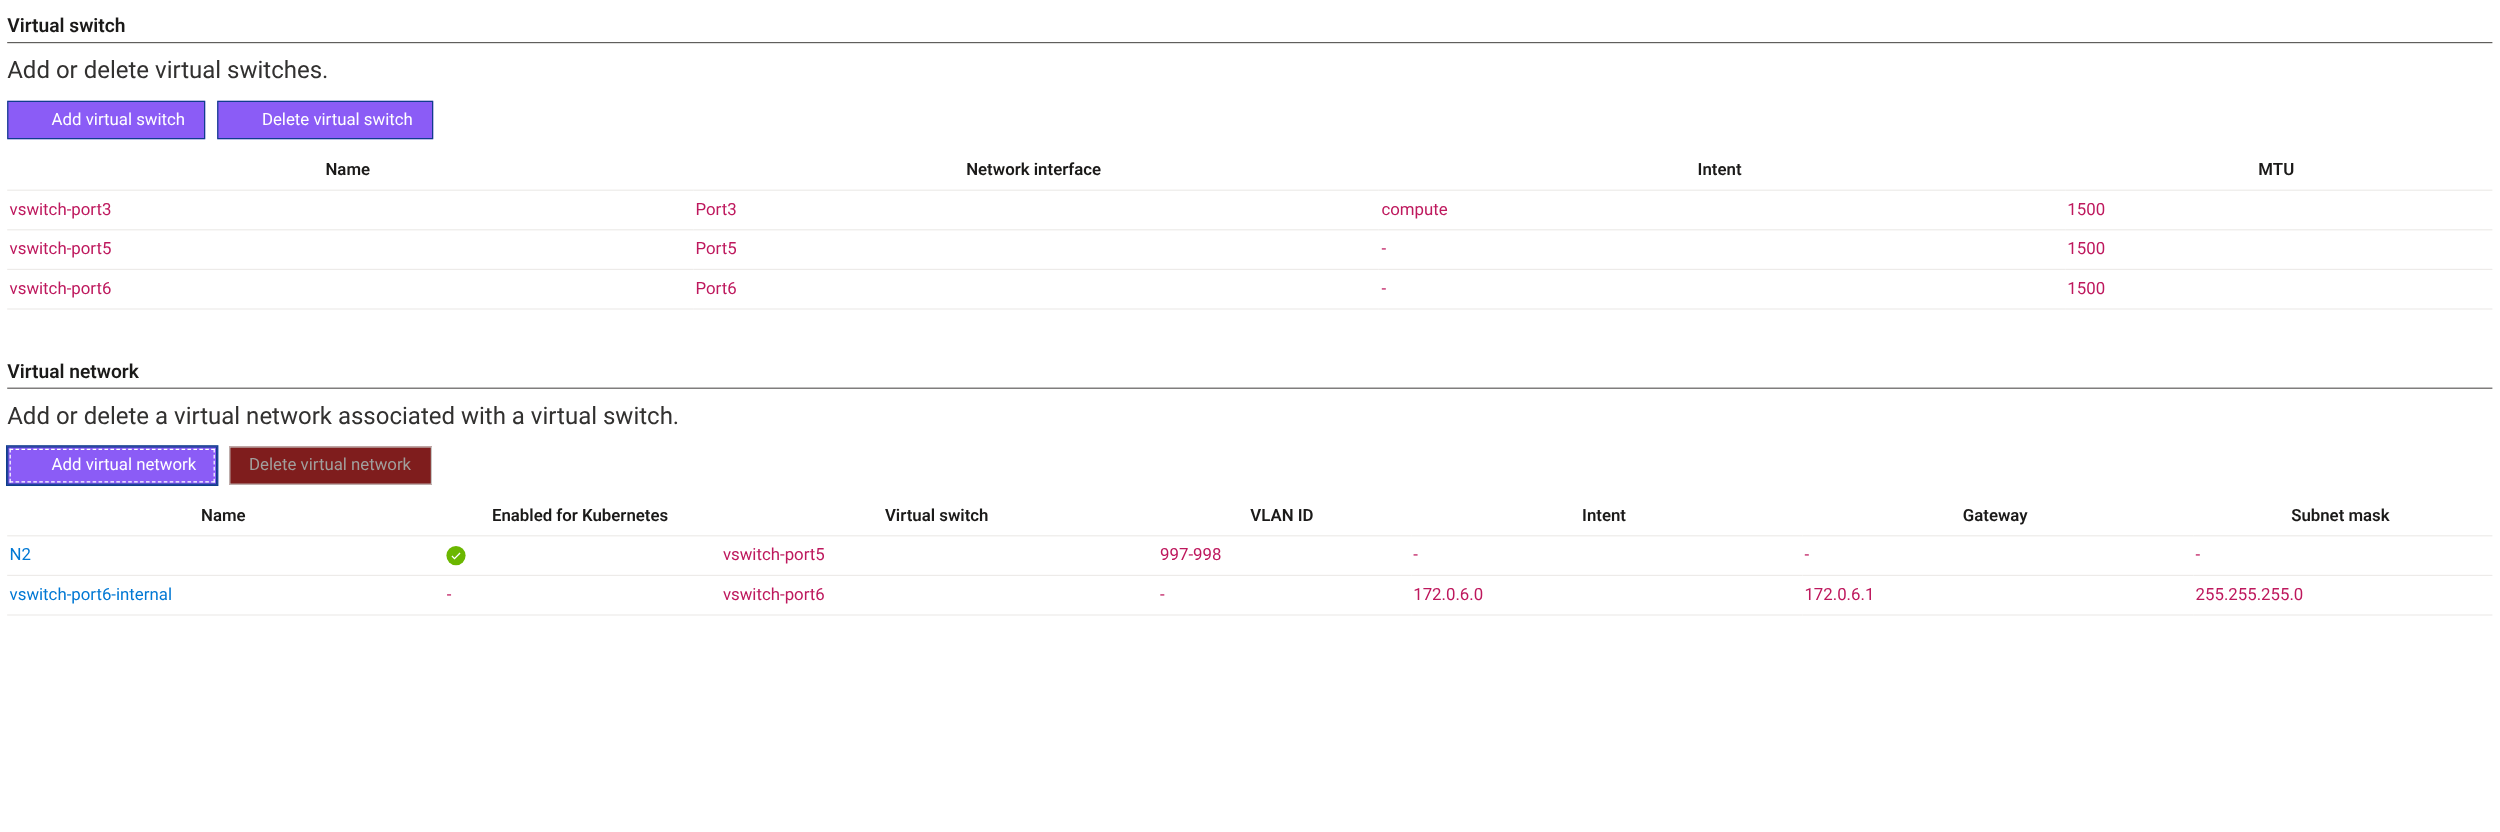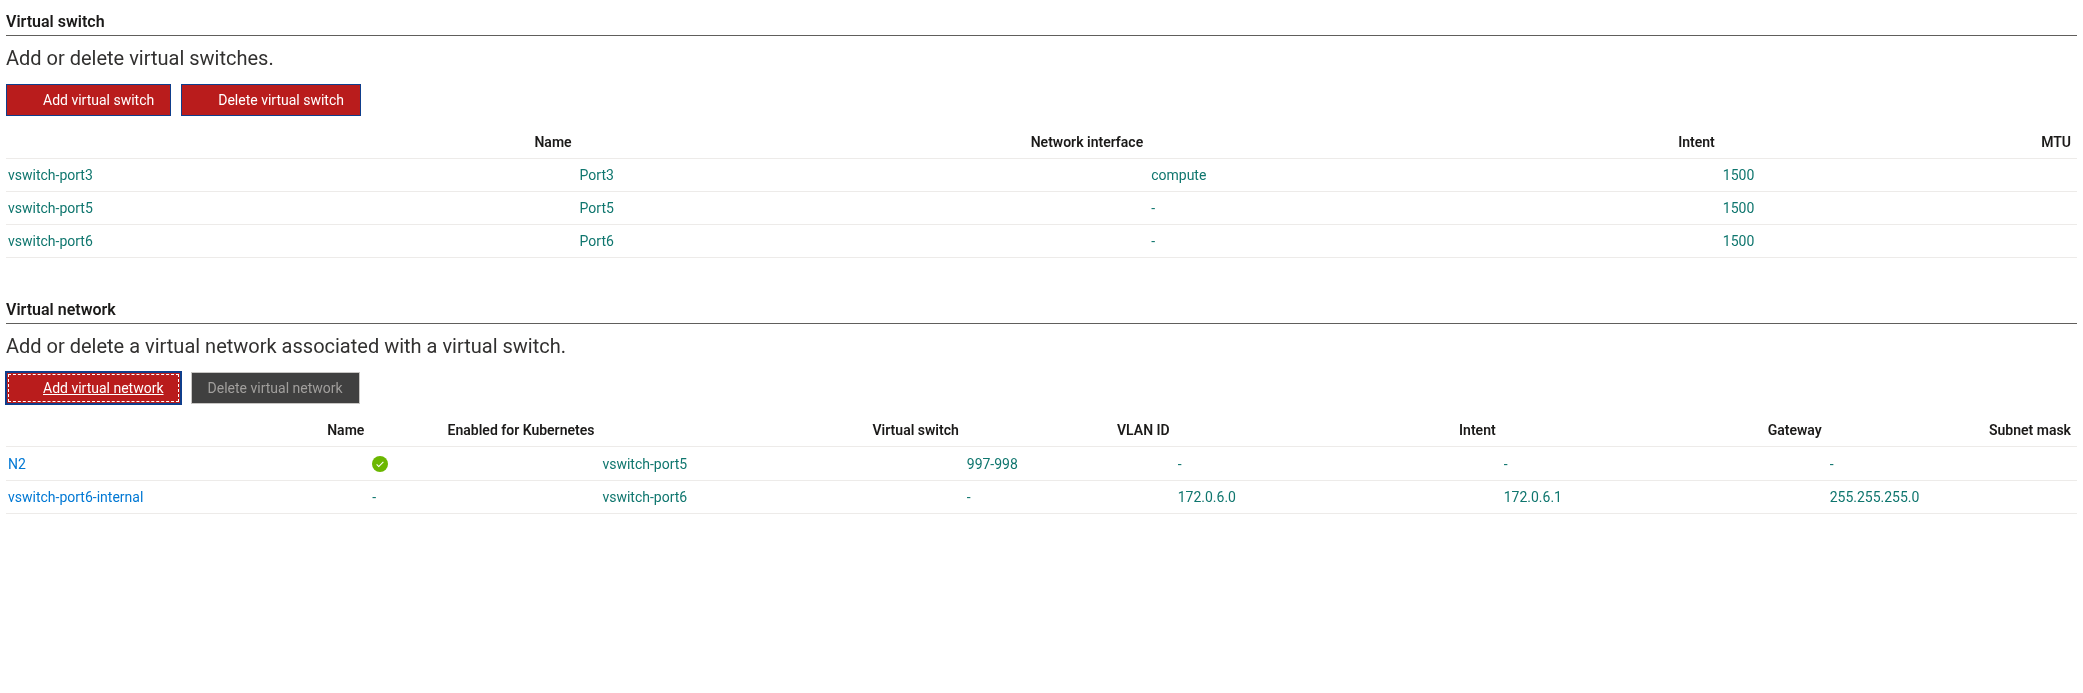--- a/index.html
+++ b/index.html
@@ -32,55 +32,54 @@
     button {
       font-family: inherit;
       font-size: 14px;
       padding: 5px 16px;
       border: 1px solid transparent;
       cursor: pointer;
       min-height: 32px;
       line-height: 1.2;
     }
     button.primary {
-      background: #b91c1c;
+      background: #8b5cf6;
       color: #ffffff;
       border-color: #0f3e8c;
       padding-left: 36px;
     }
     button.primary.focused {
       outline: 1px dashed #ffffff;
       outline-offset: -3px;
       box-shadow: 0 0 0 1px #0f3e8c;
-      text-decoration: underline;
     }
     button.secondary-disabled {
-      background: #404040;
+      background: #7f1d1d;
       color: #a19f9d;
       border: 1px solid #c8c6c4;
       cursor: default;
     }
     table {
       width: 100%;
       border-collapse: collapse;
       table-layout: fixed;
     }
     thead th {
-      text-align: right;
+      text-align: center;
       font-weight: 600;
       font-size: 14px;
       color: #1b1a19;
       padding: 8px 6px 8px 2px;
       border-bottom: 1px solid #edebe9;
     }
     tbody td {
       padding: 8px 6px 8px 2px;
       border-bottom: 1px solid #edebe9;
       font-size: 14px;
-      color: #0f766e;
+      color: #be185d;
       overflow: hidden;
       text-overflow: ellipsis;
       white-space: nowrap;
     }
     tbody td.link {
       color: #0078d4;
       cursor: pointer;
     }
     .check-icon {
       display: inline-flex;

